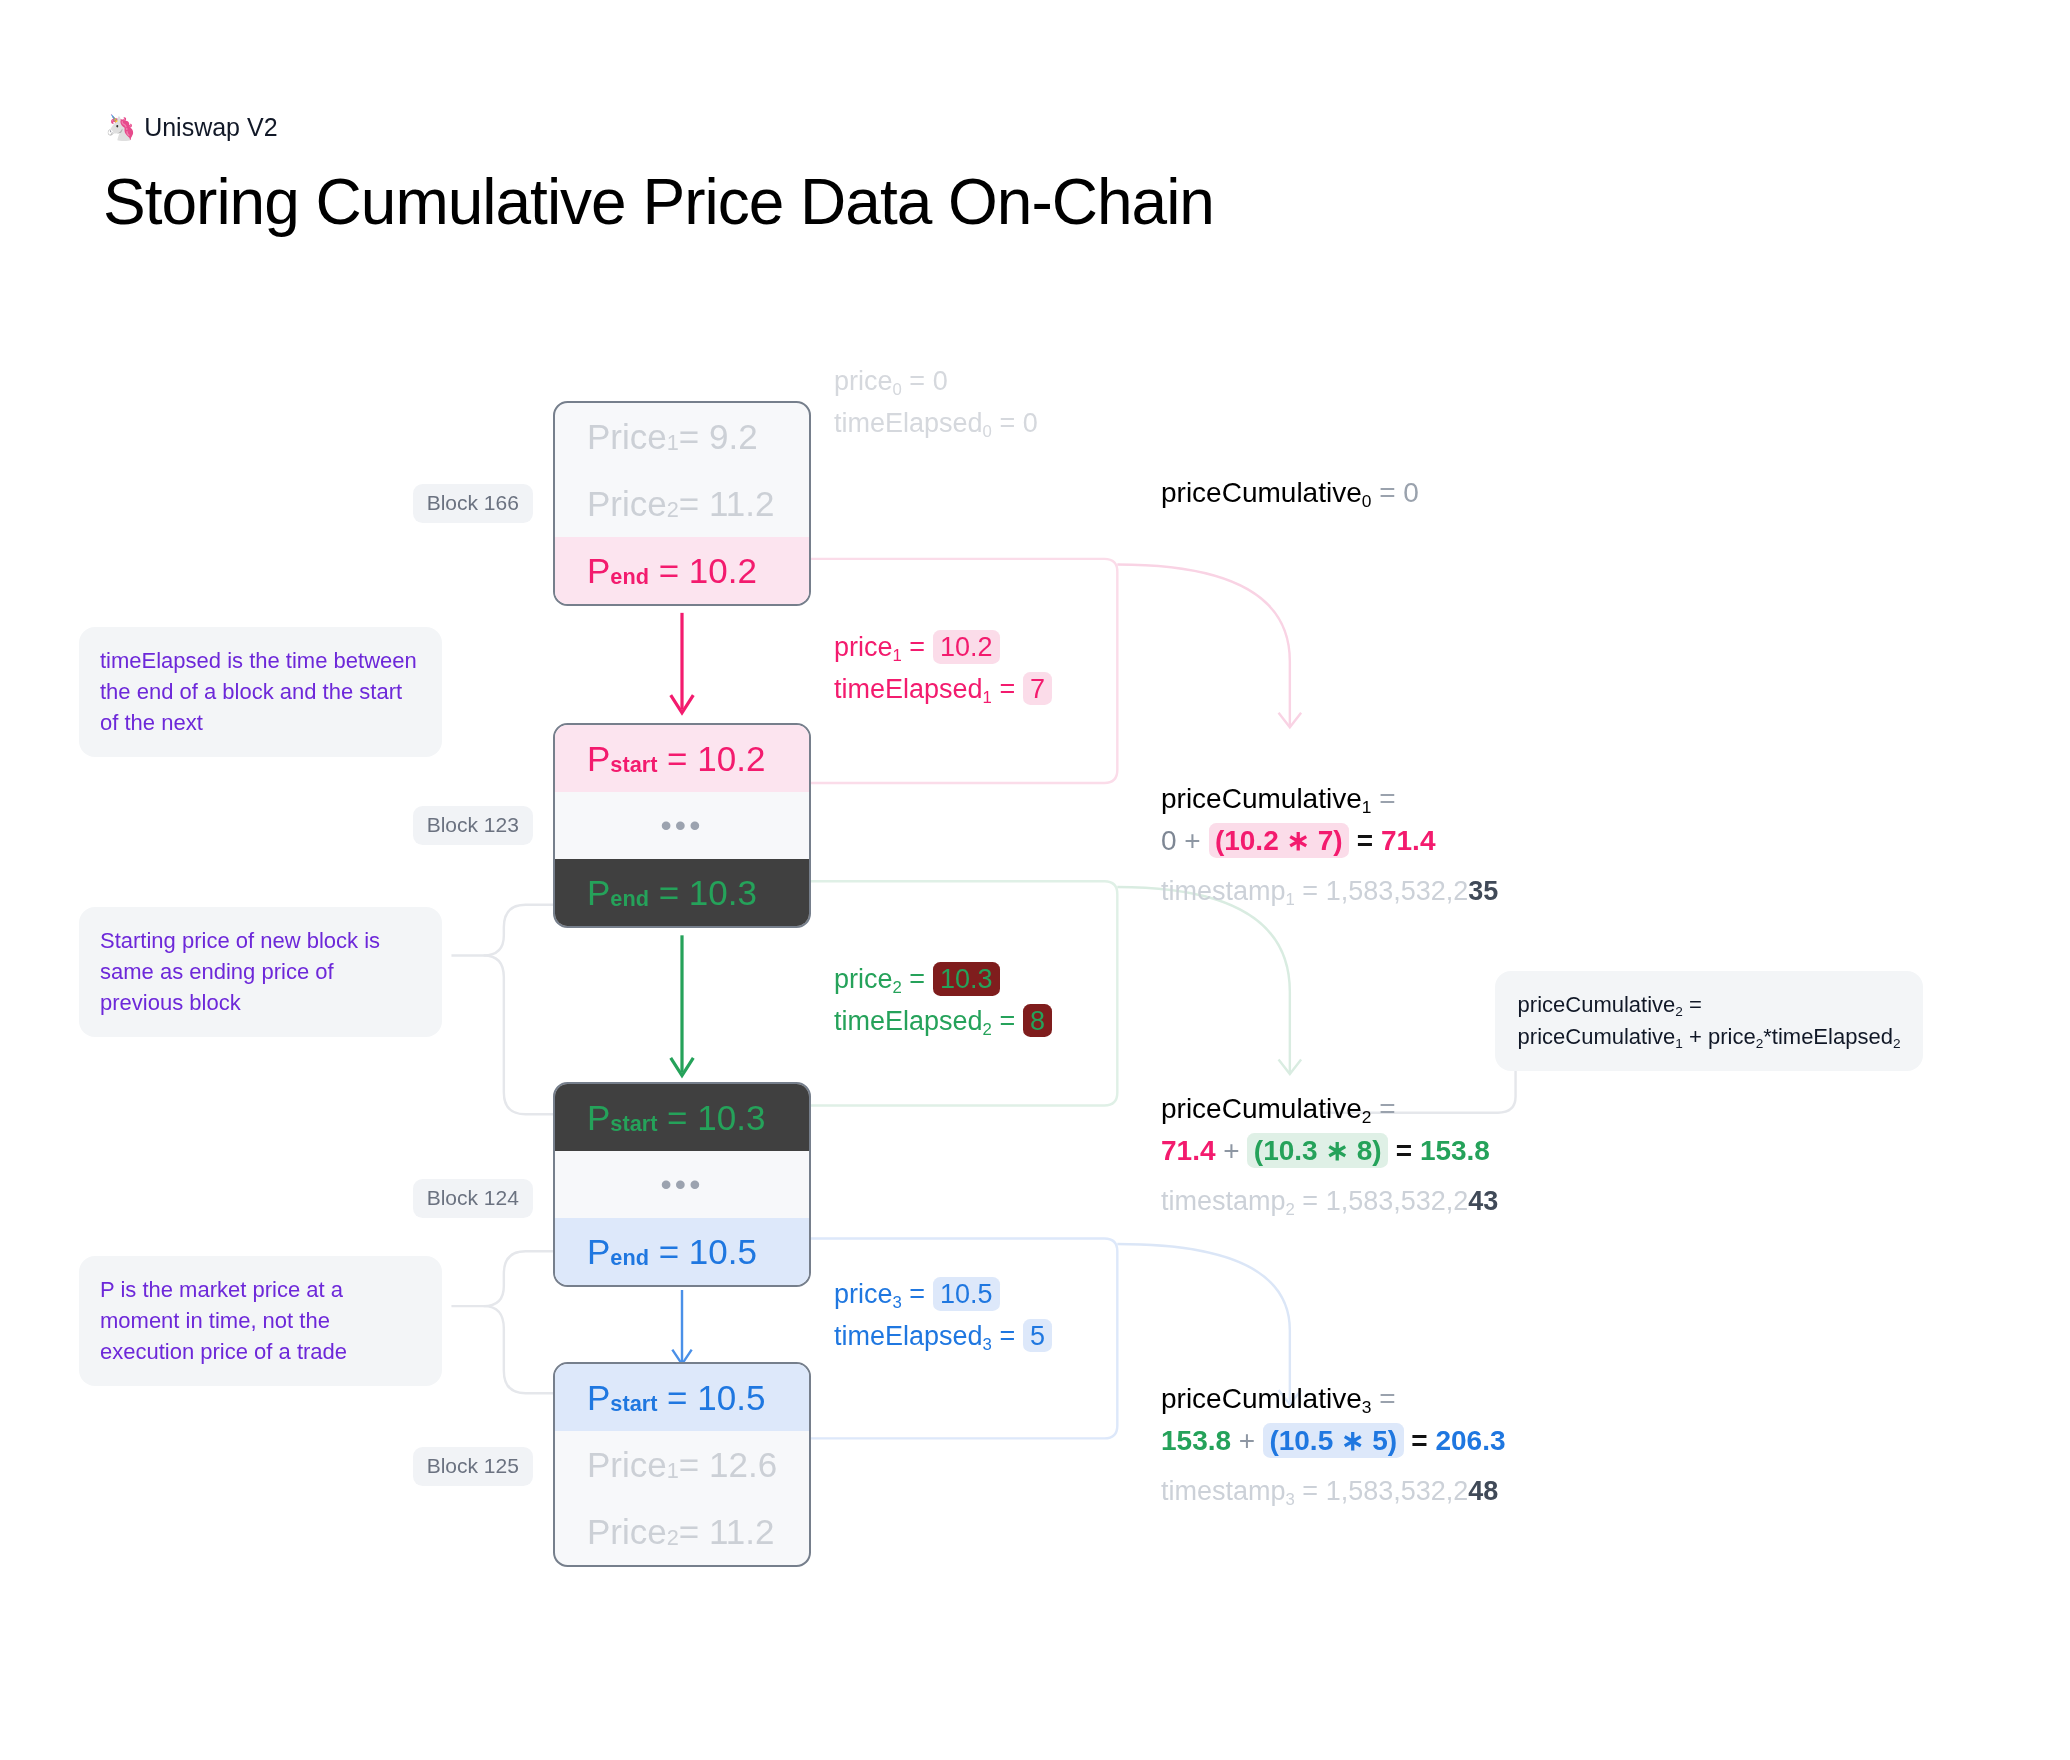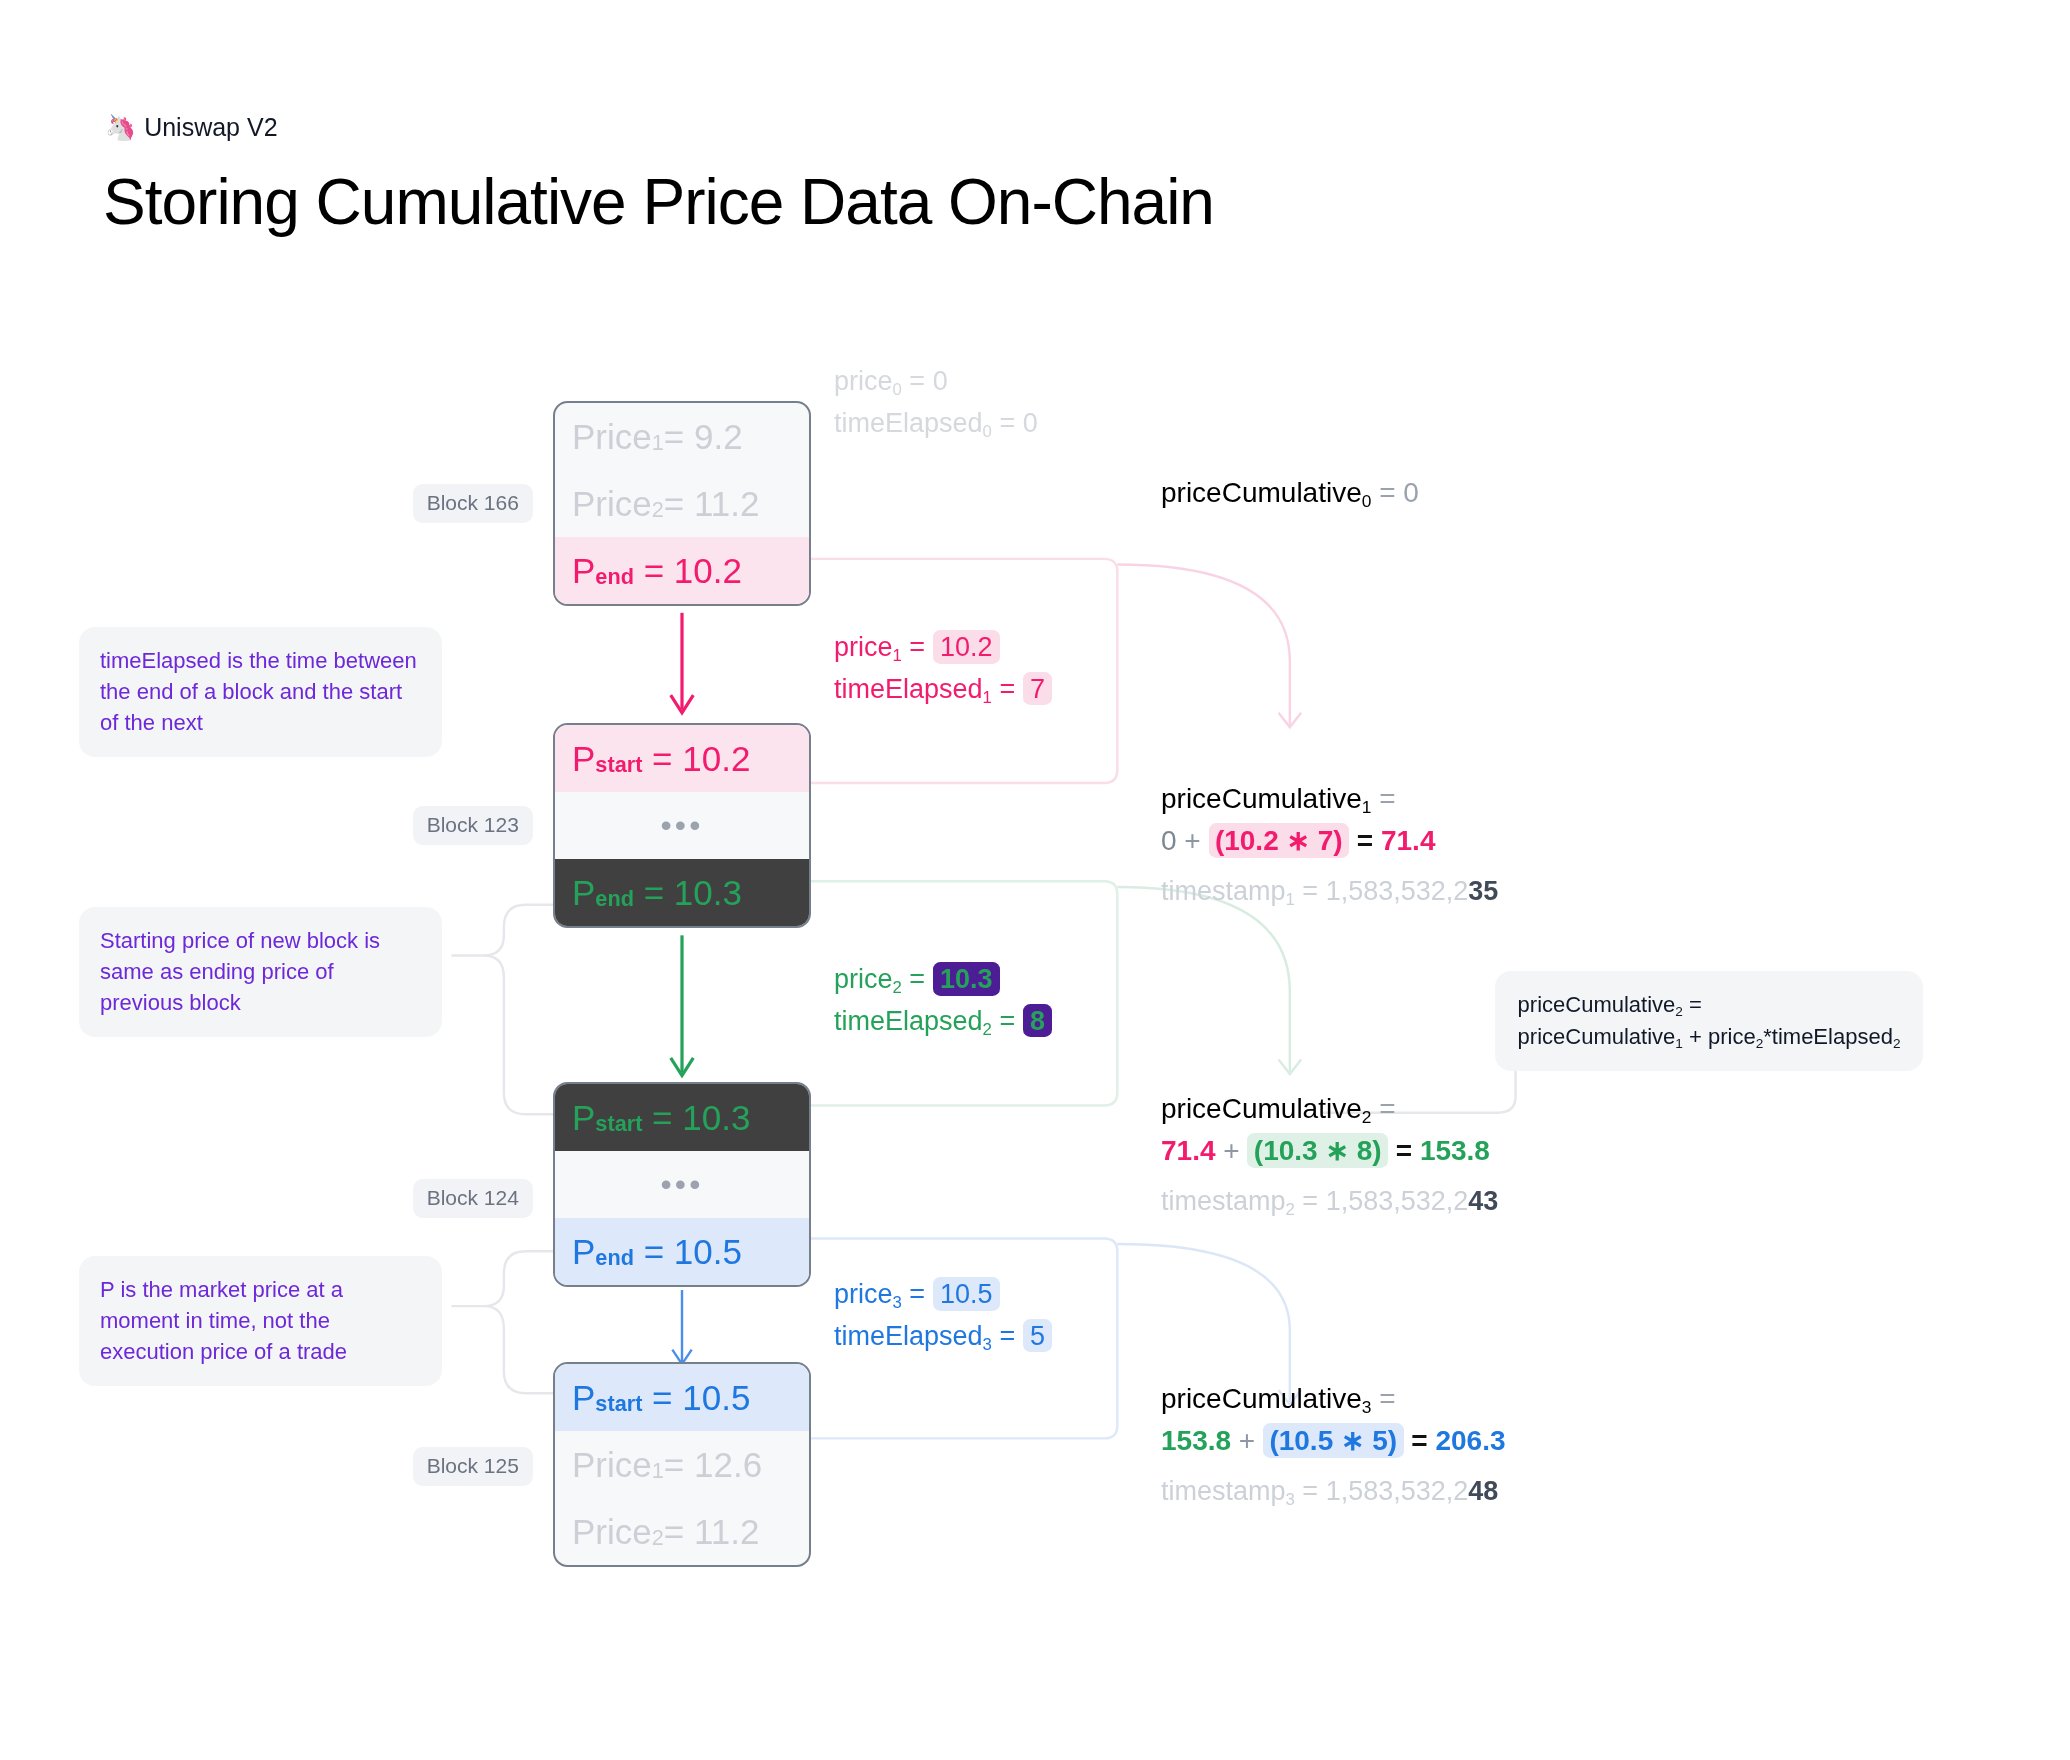--- a/index.html
+++ b/index.html
@@ -17,21 +17,21 @@
   #title{left:103px;top:165px;font-size:64px;font-weight:500;color:#000;letter-spacing:-1px;white-space:nowrap;}
 
   
   .block{
     position:absolute;box-sizing:border-box;
     width:258px;border:2.4px solid #767f8c;border-radius:14.5px;
     background:#f7f8fa;overflow:hidden;
     display:flex;flex-direction:column;justify-content:center;
   }
   .row{
-    height:67px;display:flex;align-items:center;padding-left:17px;
+    height:67px;display:flex;align-items:center;padding-left:32px;
     font-size:35px;white-space:nowrap;box-sizing:border-box;
   }
   .row.ghost{color:#ccd0d6;}
   .row.dots{color:#9ca3af;justify-content:center;padding-left:0;font-size:32px;letter-spacing:3.2px;}
   .row.pink  {background:#fce4ef;color:#f31b6e;font-weight:500;}
   .row.green {background:#404040;color:#25a25a;font-weight:500;}
   .row.blue  {background:#dde8fa;color:#1f77e0;font-weight:500;}
 
   
   .blocklabel{
@@ -50,21 +50,21 @@
     position:absolute;background:#f3f5f7;border-radius:16px;
     padding:18px 22.6px;font-size:22px;line-height:1.45;color:#111827;
     white-space:nowrap;
   }
 
   
   .plabel{position:absolute;font-size:27px;line-height:1.55;white-space:nowrap;font-weight:500;}
   .plabel .hl{border-radius:7.3px;padding:1.6px 7.3px;}
   .p0{color:#d5d8dd;font-weight:400;}
   .p1{color:#f31b6e;} .p1 .hl{background:#fbdce9;}
-  .p2{color:#25a25a;} .p2 .hl{background:#4c1d95;font-weight:bold;}
+  .p2{color:#25a25a;} .p2 .hl{background:#7f1d1d;}
   .p3{color:#1f77e0;} .p3 .hl{background:#dde8fa;}
 
   
   .cum{position:absolute;white-space:nowrap;}
   .cum .l1{font-size:28px;color:#000;font-weight:500;line-height:1.5;}
   .cum .l1 .eq{color:#9aa2ad;font-weight:500;}
   .cum .l2{font-size:28px;font-weight:700;line-height:1.5;}
   .cum .l2 .prev-gray{color:#7e8794;font-weight:400;}
   .cum .l2 .prev-pink{color:#f31b6e;}
   .cum .l2 .prev-green{color:#25a25a;}

